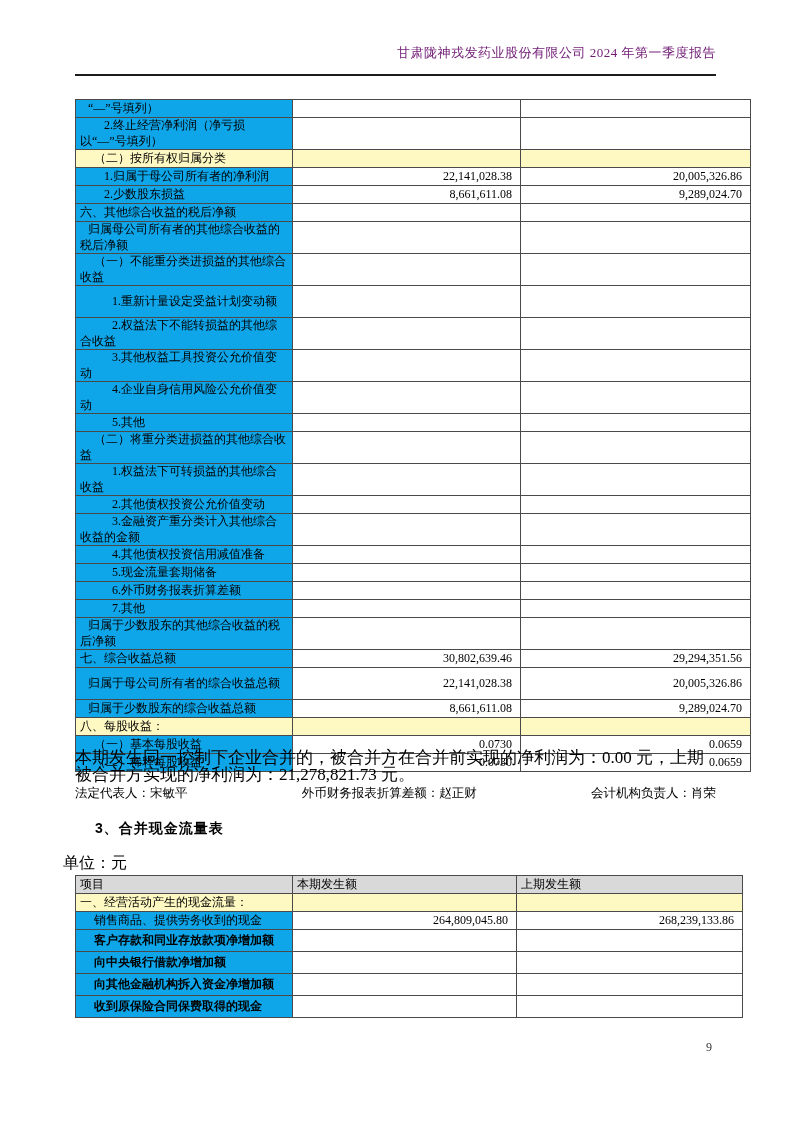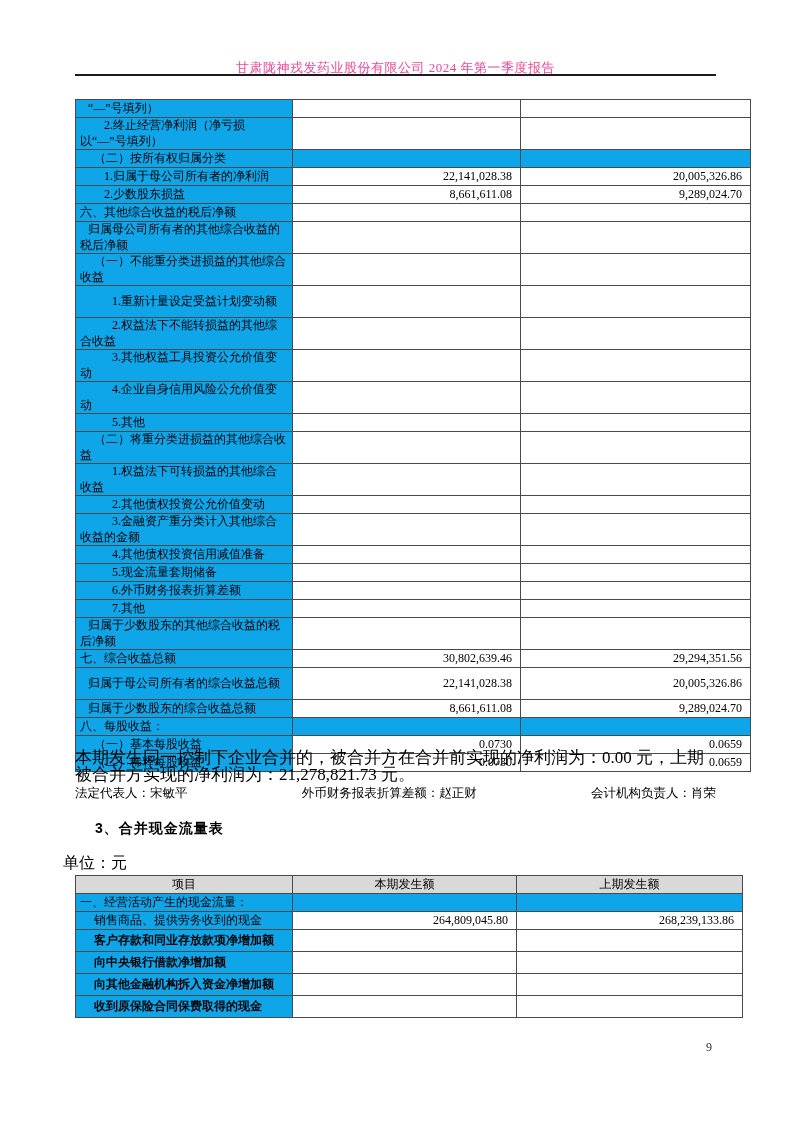--- a/index.html
+++ b/index.html
@@ -3,46 +3,46 @@
 <meta charset="utf-8">
 <style>
   html,body{margin:0;padding:0;}
   body{
     width:793px;height:1122px;position:relative;background:#ffffff;
     font-family:"Liberation Serif","DejaVu Serif",serif;color:#000;
   }
   .abs{position:absolute;}
 
   
-  .page-header{top:59px;left:75px;width:641px;text-align:center;
-    font-size:13px;letter-spacing:.5px;color:#ec4899;}
+  .page-header{top:44px;left:75px;width:641px;text-align:right;
+    font-size:13px;letter-spacing:.5px;color:#701a75;}
   .header-rule{top:74px;left:75px;width:641px;height:2px;background:#1c1c1c;}
 
   
   .tbl{display:table;table-layout:fixed;border-collapse:collapse;width:640px;
     font-size:12px;line-height:15.5px;}
   .tr{display:table-row;}
   .td{display:table-cell;border:1px solid #4a4a4a;vertical-align:middle;
     padding:0 4px;overflow:hidden;}
   .td.lab{background:#0ea5e9;}
   .td.num{text-align:right;padding-right:8px;background:#fff;}
-  .tr.shade .td{background:#0ea5e9;}
+  .tr.shade .td{background:#fef9c3;}
   .tr.h1 .td{height:17px;}
   .tr.h2 .td{height:31px;margin-left:6px;}
   .c0{width:208px;}
   .c1{width:215px;}
   .c2{width:217px;}
   .ind0{text-indent:0;}
   .ind1{text-indent:8px;}
   .ind2{text-indent:14px;}
   .ind3{text-indent:24px;}
   .ind4{text-indent:32px;}
   #income-table{top:99px;left:75px;}
   #cashflow-table{top:875px;left:75px;}
-  #cashflow-table .tr.head .td{background:#d9d9d9;text-align:center;text-indent:0;}
+  #cashflow-table .tr.head .td{background:#d9d9d9;text-align:left;text-indent:0;}
   #cashflow-table .tr.tall .td{height:21px;font-weight:bold;}
 
   
   .merger-note{top:749px;left:75px;width:641px;font-size:17px;line-height:17px;}
   .signatures{top:785px;left:75px;width:641px;display:flex;
     justify-content:space-between;font-size:12.5px;}
 
   
   .section-heading{top:820px;left:75px;width:641px;font-size:14px;font-weight:bold;
     font-family:"Liberation Sans","DejaVu Sans",sans-serif;letter-spacing:1px;margin-left:20px;}

